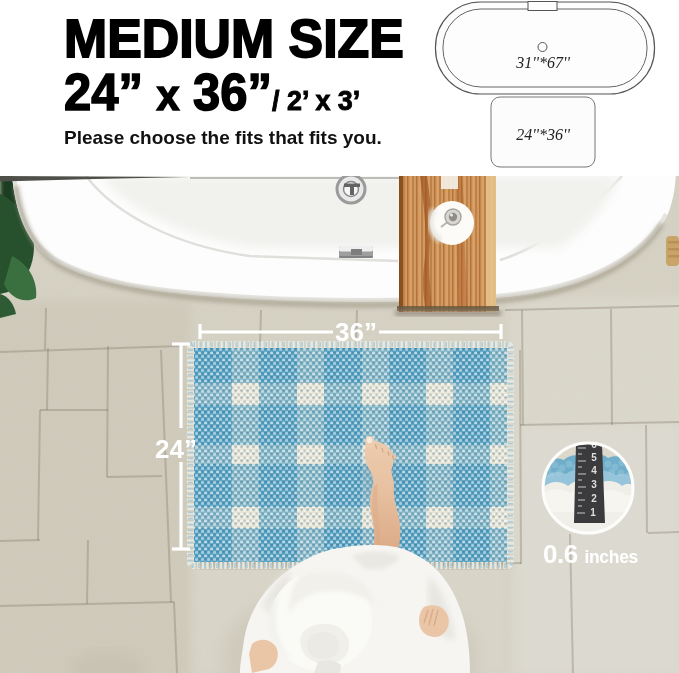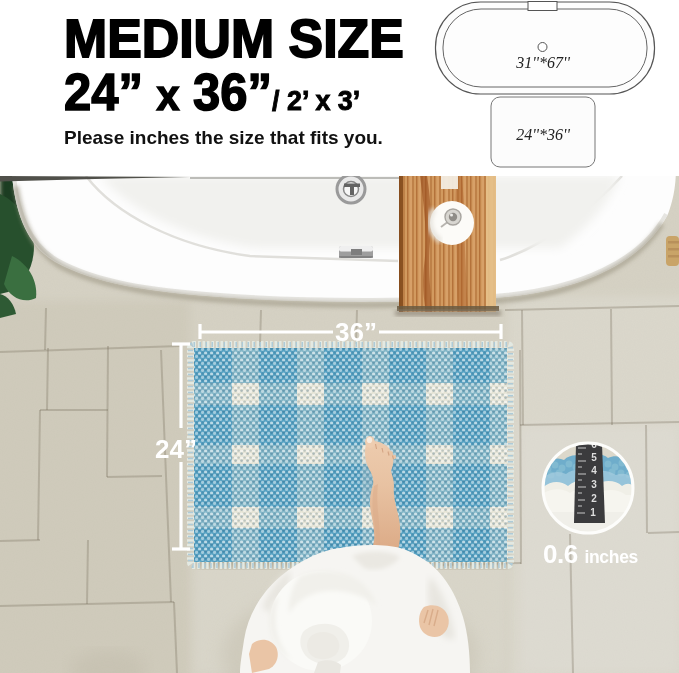--- a/index.html
+++ b/index.html
@@ -7,21 +7,21 @@
        font-family:"Liberation Sans", sans-serif;}
   .abs{position:absolute;}
 </style>
 </head>
 <body>
 
 <div class="abs" style="left:64px;top:8px;font-size:53px;font-weight:bold;color:#000;-webkit-text-stroke:1.8px #000;transform:scaleX(0.978);transform-origin:0 0;white-space:nowrap;">MEDIUM SIZE</div>
 
 <div class="abs" style="left:64px;top:63px;font-size:51px;font-weight:bold;color:#000;-webkit-text-stroke:1.5px #000;transform:scaleX(0.96);transform-origin:0 0;white-space:nowrap;">24” <span style="font-size:43px;">x</span> 36”<span style="font-size:28px;-webkit-text-stroke:0.9px #000;">/ 2’ x 3’</span></div>
 
-<div class="abs" style="left:64px;top:127px;font-size:19px;font-weight:bold;color:#111;">Please inches the size that fits you.</div>
+<div class="abs" style="left:64px;top:127px;font-size:19px;font-weight:bold;color:#111;">Please choose the fits that fits you.</div>
 
 <svg class="abs" style="left:420px;top:0px;" width="259" height="176" viewBox="0 0 259 176">
 
   <rect x="15.5" y="2" width="219" height="92" rx="45" fill="#fdfdfd" stroke="#555" stroke-width="1.2"></rect>
 
   <rect x="23" y="9" width="204" height="78" rx="38" fill="none" stroke="#666" stroke-width="1"></rect>
 
   <rect x="108" y="1.5" width="29" height="9" fill="#fff" stroke="#555" stroke-width="1"></rect>
 
   <circle cx="122.5" cy="47" r="4.5" fill="#fff" stroke="#555" stroke-width="1"></circle>

